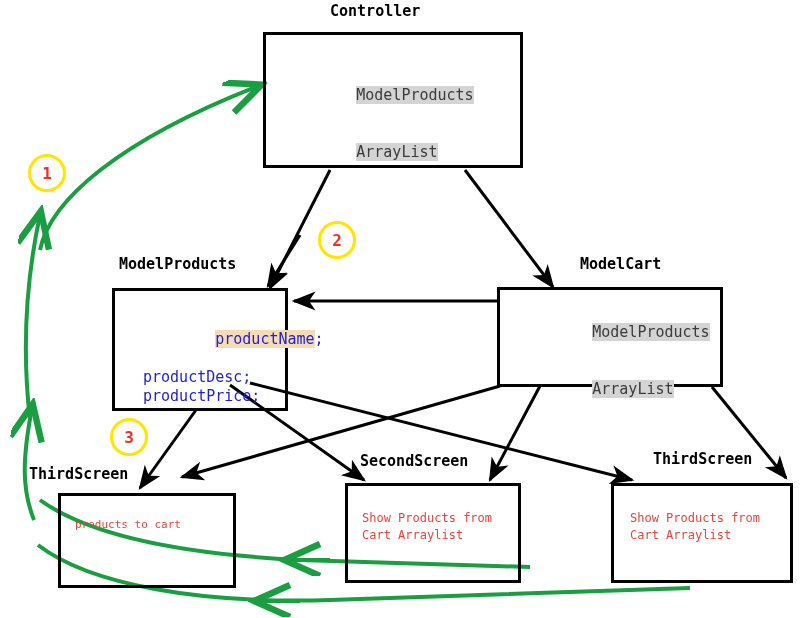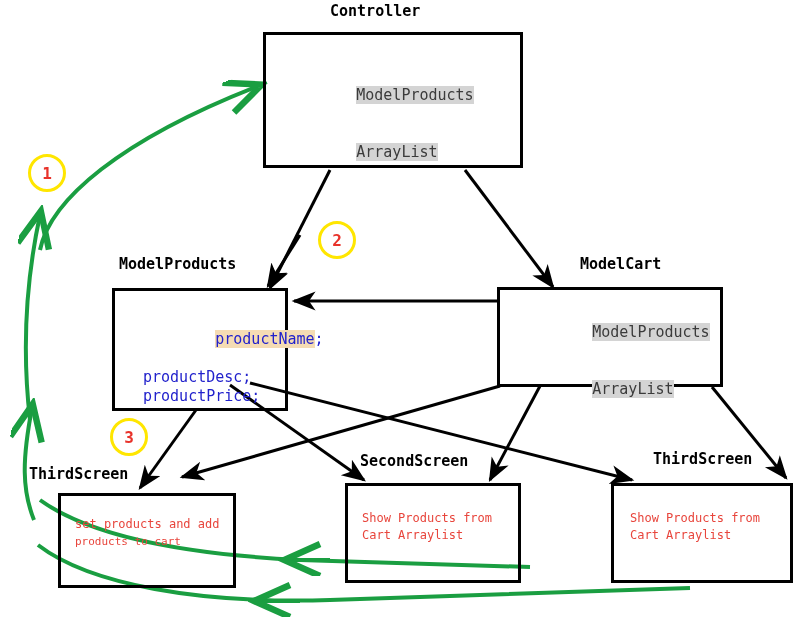--- a/index.html
+++ b/index.html
@@ -165,21 +165,20 @@
       </div>
       <div class="code-line">
         <span class="grey-hl">ArrayList</span>
       </div>
     </div>
   </div>
 
   <div class="box-title" style="left:29px; top:465px;">ThirdScreen</div>
   <div class="box" style="left:58px; top:493px; width:178px; height:95px;">
     <div class="body-text" style="left:14px; top:20px;">
-      <div class="code-line red-txt" style="font-size:12px; line-height:17px;">set products and add</div>
       <div class="code-line red-txt" style="font-size:11px; line-height:17px;">products to cart</div>
     </div>
   </div>
 
   <div class="box-title" style="left:360px; top:452px;">SecondScreen</div>
   <div class="box" style="left:345px; top:483px; width:176px; height:100px;">
     <div class="body-text" style="left:14px; top:24px;">
       <div class="code-line red-txt" style="font-size:12px; line-height:17px;">Show Products from</div>
       <div class="code-line red-txt" style="font-size:12px; line-height:17px;">Cart Arraylist</div>
     </div>

